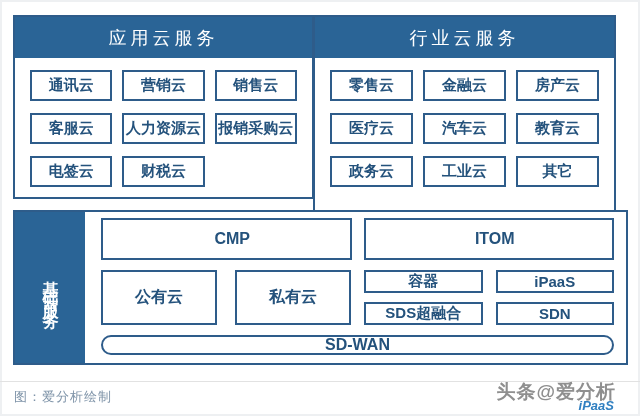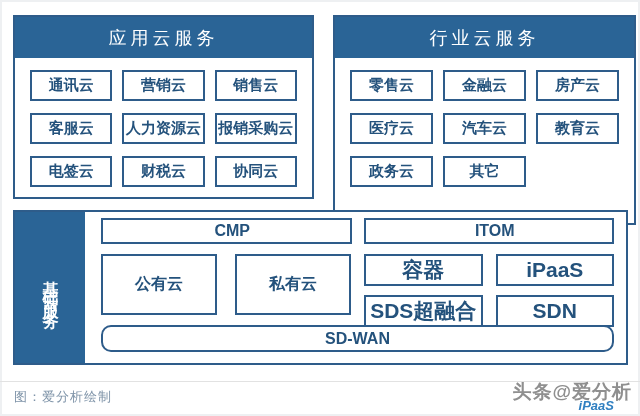--- a/index.html
+++ b/index.html
@@ -15,21 +15,21 @@
     border: 2px solid #eef0f2;
     pointer-events: none;
   }
   .panel {
     position: absolute;
     border: 2px solid var(--border);
     background: #ffffff;
     box-sizing: border-box;
   }
   .panel-app { left: 13px; top: 15px; width: 301px; height: 184px; }
-  .panel-industry { left: 333px; top: 15px; width: 303px; height: 210px; }
+  .panel-industry { left: 313px; top: 15px; width: 303px; height: 210px; }
   .panel-header {
     height: 41px;
     background: var(--blue);
     color: #ffffff;
     display: flex; align-items: center; justify-content: center;
     font-size: 18px; font-weight: normal; letter-spacing: 4px;
   }
   .grid3 {
     display: grid;
     grid-template-columns: repeat(3, 1fr);
@@ -65,38 +65,38 @@
     font-weight: bold;
   }
   .base-content {
     flex: 1;
     padding: 6px 12px 8px 16px;
     display: flex; flex-direction: column;
     gap: 10px;
     min-width: 0;
   }
   .b-row { display: flex; gap: 12px; }
-  .b-row1 .box { flex: 1; height: 26px; font-size: 16px; font-weight: 600; padding-left: 12px; }
+  .b-row1 .box { flex: 1; height: 42px; font-size: 16px; font-weight: 600; padding-left: 12px; }
   .b-mid { display: flex; gap: 13px; height: 61px; }
   .b-mid-left { flex: 1; display: flex; gap: 18px; min-width: 0; }
   .b-mid-left .box { flex: 1; height: 100%; font-size: 16px; }
   .b-mid-right { flex: 1; display: flex; flex-direction: column; gap: 9px; min-width: 0; }
   .b-mid-right .b-row { flex: 1; gap: 13px; }
-  .b-mid-right .box { flex: 1; height: 100%; font-size: 21px; }
+  .b-mid-right .box { flex: 1; height: 100%; font-size: 15px; }
   .b-sdwan { height: 27px; font-size: 16px; font-weight: 600; border-radius: 10px; }
   .footer-line {
     position: absolute; left: 0; right: 0; top: 381px;
     border-top: 1px solid #e2e2e2;
   }
   .caption {
     position: absolute; left: 14px; top: 388px;
     font-size: 13px; color: var(--caption); letter-spacing: 1px;
   }
   .watermark {
-    position: absolute; right: 8px; top: 379px;
+    position: absolute; right: 24px; top: 379px;
     font-size: 19px; font-weight: bold;
     color: var(--watermark_gray);
     letter-spacing: 1px;
     text-shadow: 0 0 1px #ffffff;
   }
   .watermark-sub {
     position: absolute; right: 26px; top: 398px;
     font-size: 13px; font-weight: bold; font-style: italic;
     color: var(--watermark_blue);
   }
@@ -110,34 +110,34 @@
   <div class="panel-header">应用云服务</div>
   <div class="grid3">
     <div class="box">通讯云</div>
     <div class="box">营销云</div>
     <div class="box">销售云</div>
     <div class="box">客服云</div>
     <div class="box">人力资源云</div>
     <div class="box">报销采购云</div>
     <div class="box">电签云</div>
     <div class="box">财税云</div>
-    <div class="box">协同云</div>
   </div>
 </div>
 
 <div class="panel panel-industry">
   <div class="panel-header">行业云服务</div>
   <div class="grid3">
     <div class="box">零售云</div>
     <div class="box">金融云</div>
     <div class="box">房产云</div>
     <div class="box">医疗云</div>
     <div class="box">汽车云</div>
     <div class="box">教育云</div>
     <div class="box">政务云</div>
+    <div class="box">工业云</div>
     <div class="box">其它</div>
   </div>
 </div>
 
 <div class="panel panel-base">
   <div class="base-side">
     <span>基础云服务</span>
   </div>
   <div class="base-content">
     <div class="b-row b-row1">

